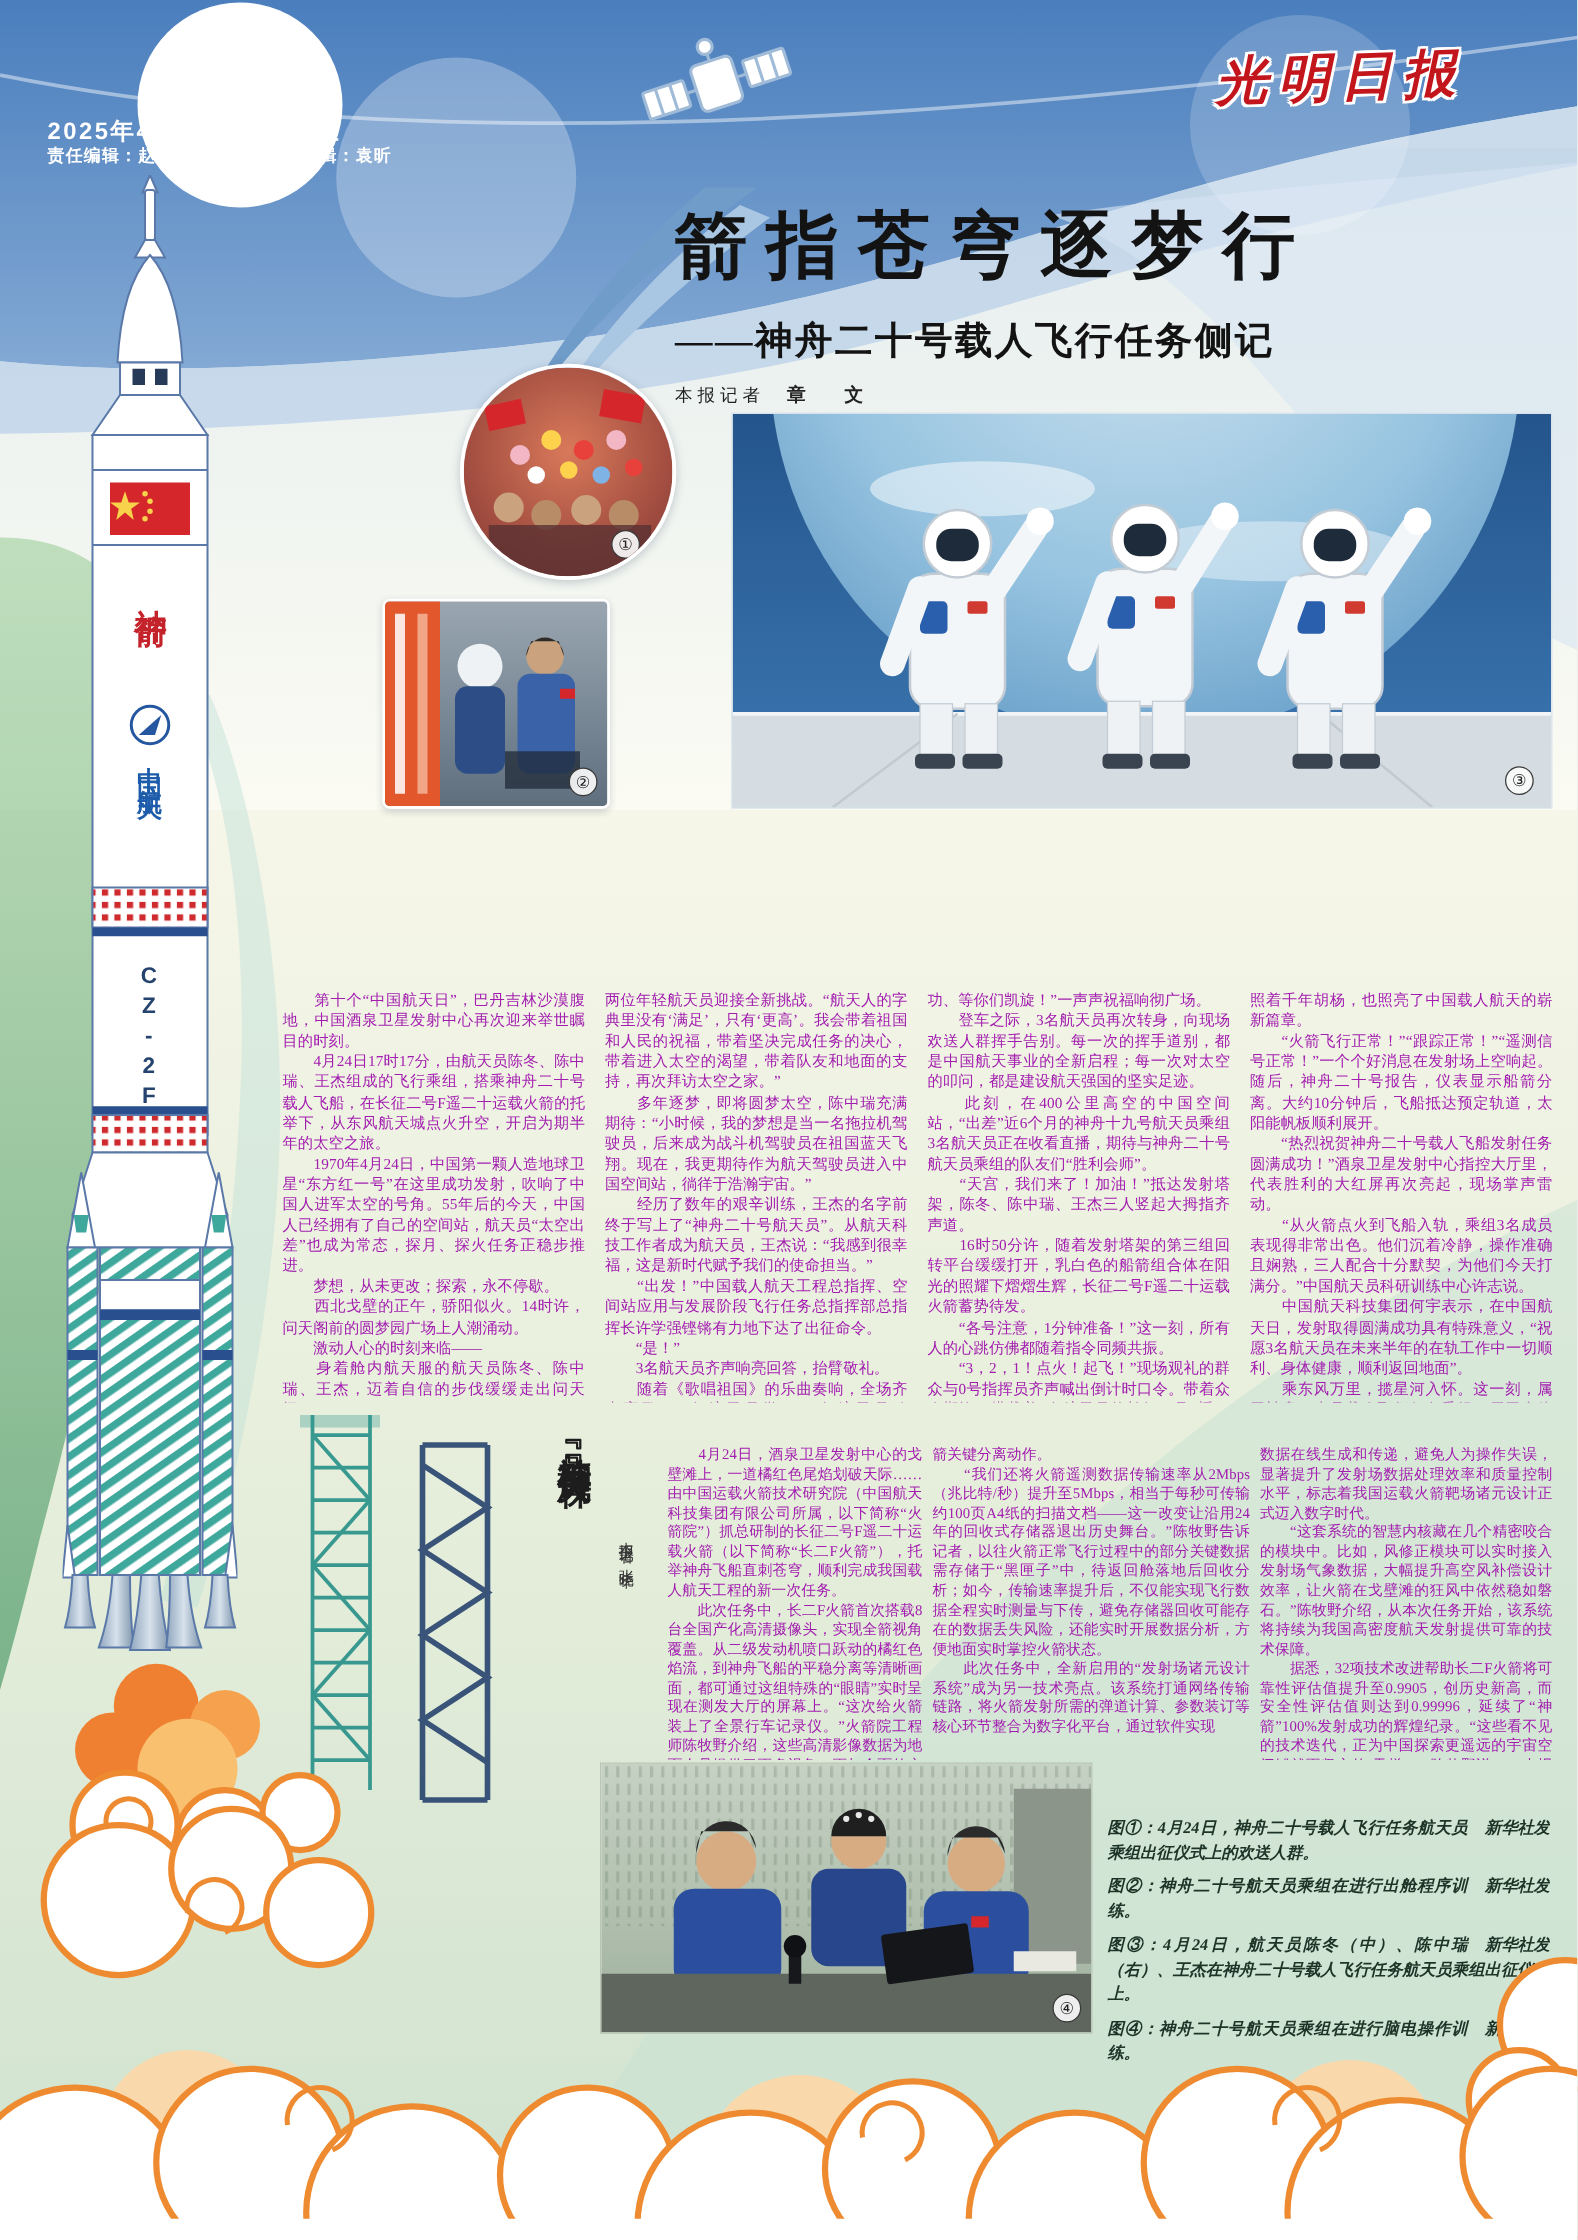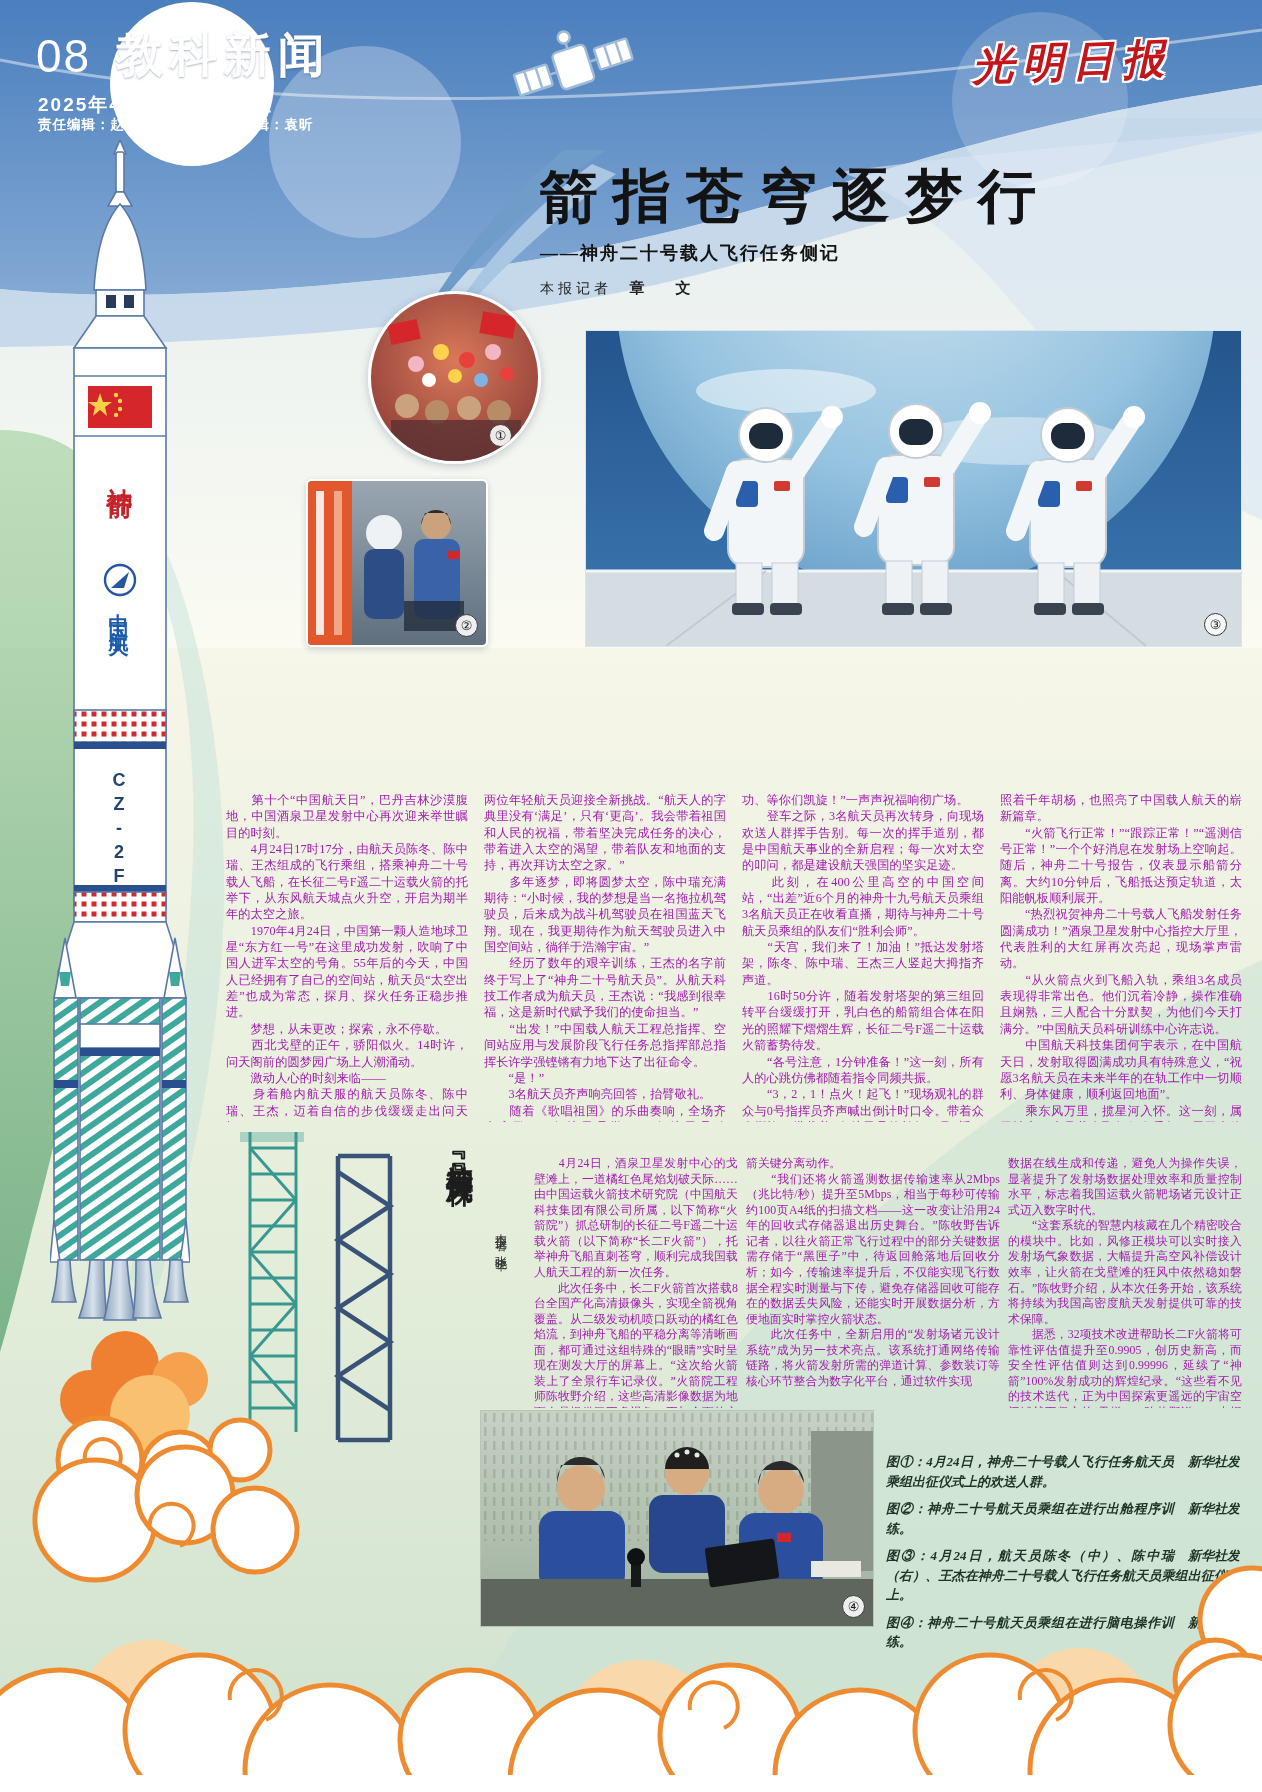--- a/index.html
+++ b/index.html
@@ -20,21 +20,21 @@
   .meditors{left:38px;top:116px;color:#fff;font-size:13.5px;font-weight:bold;letter-spacing:1px;
          font-family:"Liberation Sans",sans-serif;}
   .paperlogo{left:972px;top:34px;color:#c3161c;font-size:42px;font-weight:900;letter-spacing:8px;
          font-style:italic;transform:rotate(-2deg);font-family:"Liberation Serif",serif;
          text-shadow:-2px -2px 0 #fff,2px -2px 0 #fff,-2px 2px 0 #fff,2px 2px 0 #fff,0 2px 0 #fff,0 -2px 0 #fff,2px 0 0 #fff,-2px 0 0 #fff;}
 
   
   .headblock{left:540px;top:158px;width:590px;text-align:left;color:#131313;}
   .h-title{font-size:58px;font-weight:900;letter-spacing:15px;white-space:nowrap;
            font-family:"Liberation Serif",serif;}
-  .h-sub{margin-top:5px;font-size:18px;font-weight:700;letter-spacing:2px;white-space:nowrap;}
+  .h-sub{margin-top:16px;font-size:30px;font-weight:700;letter-spacing:2px;white-space:nowrap;}
   .h-byline{margin-top:14px;font-size:14px;letter-spacing:4px;color:#222;}
   .h-byline b{font-size:15px;margin-left:10px;letter-spacing:8px;}
 
   
   .photo{position:absolute;overflow:hidden;}
   .pbadge{position:absolute;width:21px;height:21px;border-radius:50%;background:rgba(250,250,250,.92);
           color:#222;border:1.5px solid #3a3a3a;font:13px/21px "Liberation Sans",sans-serif;
           text-align:center;z-index:3;}
   #photo1{left:368px;top:291px;width:167px;height:167px;border-radius:50%;border:3px solid #fff;
           box-shadow:0 2px 8px rgba(40,60,90,.25);}
@@ -239,24 +239,20 @@
       <circle cx="60" cy="80" r="30" fill="#f08031"></circle>
       <circle cx="120" cy="95" r="40" fill="#f9c070"></circle>
       <circle cx="70" cy="140" r="42" fill="#ffffff" stroke="#ee8b31" stroke-width="5"></circle>
       <circle cx="150" cy="150" r="38" fill="#ffffff" stroke="#ee8b31" stroke-width="5"></circle>
       <circle cx="210" cy="130" r="30" fill="#ffffff" stroke="#ee8b31" stroke-width="5"></circle>
       <path d="M55,140 a18,18 0 1 1 24,14" stroke="#ee8b31" stroke-width="4" fill="none"></path>
       <path d="M140,150 a15,15 0 1 1 22,10" stroke="#ee8b31" stroke-width="4" fill="none"></path>
     </g>
   </svg>
 
-  <div class="abs z3 mast">
-    <span class="pgnum">08</span>
-    <span class="section">教科新闻</span>
-  </div>
   <div class="abs z3 mdate">2025年4月25日　星期五</div>
   <div class="abs z3 meditors">责任编辑：赵洁、姚昆　　美术编辑：袁昕</div>
   <div class="abs z3 paperlogo">光明日报</div>
 
   <svg class="abs z1" style="left:406px;top:148px" width="210" height="200" viewBox="0 0 210 200">
     <path d="M0,200 C50,128 115,62 200,2 L158,2 C90,58 40,124 0,200 Z" fill="#6f9cc9"></path>
     <path d="M26,200 C76,138 136,80 210,26 L186,16 C116,68 62,132 26,200 Z" fill="#a9c6e2"></path>
   </svg>
 
   <div class="abs z3 headblock">

